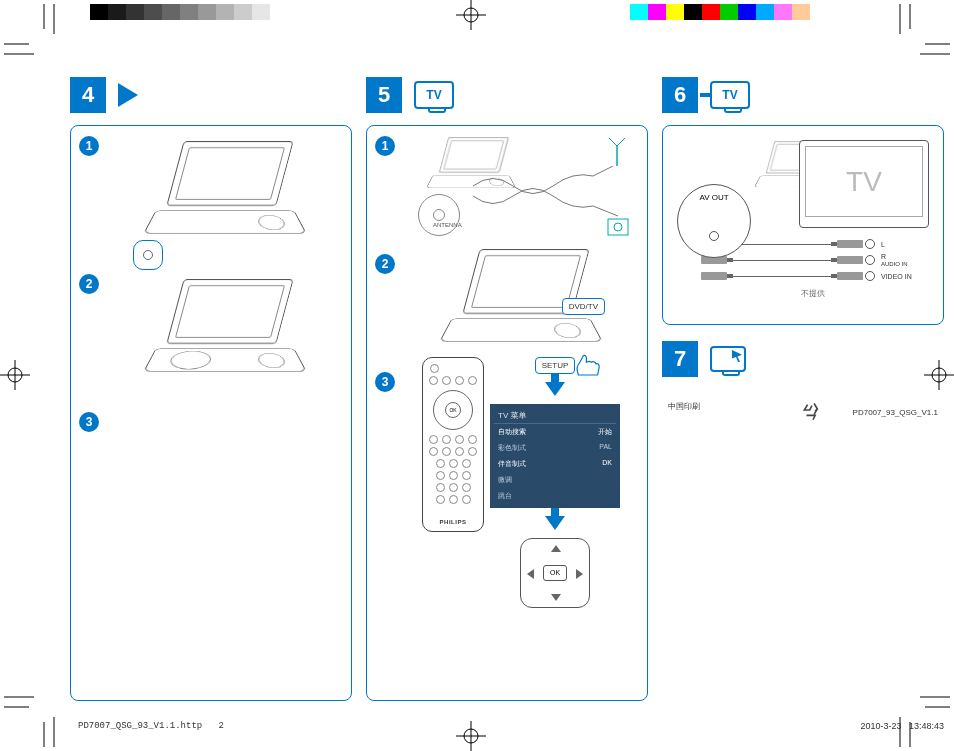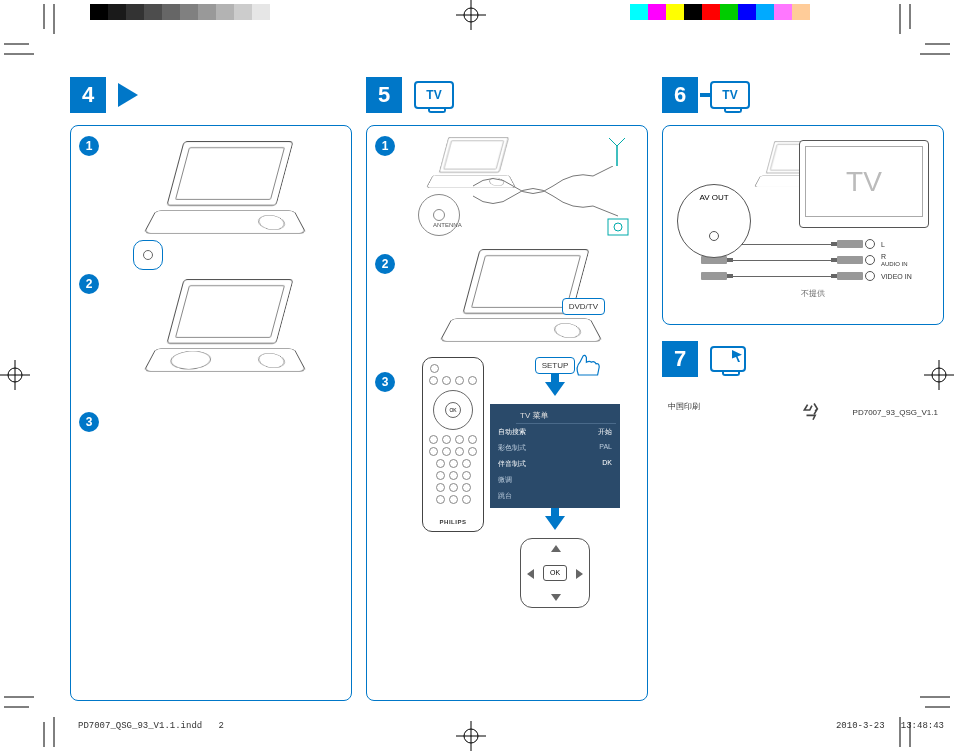--- a/index.html
+++ b/index.html
@@ -337,21 +337,20 @@
     background: #2a4a6a;
     color: #fff;
     width: 130px;
     padding: 4px;
     font-size: 8px;
   }
   .tv-menu-title {
     color: #ddd;
     padding: 2px 4px;
     border-bottom: 1px solid #4a6a8a;
-    margin-left: 22px;
   }
   .tv-menu-row {
     display:flex;
     justify-content:space-between;
     padding: 3px 4px;
     font-size:7px;
     color:#bcd;
   }
   .tv-menu-row.hl { color:#fff; }
   
@@ -562,21 +561,21 @@
     font-size:9px;
     color:#333;
     font-family: "Courier New", monospace;
   }
   .footer-right {
     position:absolute;
     bottom:20px;
     right:10px;
     font-size:9px;
     color:#333;
-    font-family: Liberation Mono, monospace;
+    font-family: Liberation Sans, sans-serif;
   }
   
   .antenna-label {
     position:absolute;
     font-size:6px;
     color:#555;
     bottom:18px;
     left:30px;
   }
   
@@ -926,17 +925,17 @@
           <path d="M9 17 L14 17 L12 21 M14 17 L6 17" fill="none" stroke="#444" stroke-width="1.5"></path>
         </svg>
         <span class="doc-id">PD7007_93_QSG_V1.1</span>
       </div>
     </div>
   </div>
 
 </div>
 
 <div class="footer-left">
-  <span>PD7007_QSG_93_V1.1.indd</span>&nbsp;&nbsp;&nbsp;<span>2</span>
+  <span>PD7007_QSG_93_V1.1.http</span>&nbsp;&nbsp;&nbsp;<span>2</span>
 </div>
 <div class="footer-right">
   <span>2010-3-23</span>&nbsp;&nbsp;&nbsp;<span>13:48:43</span>
 </div>
 
 </body></html>

